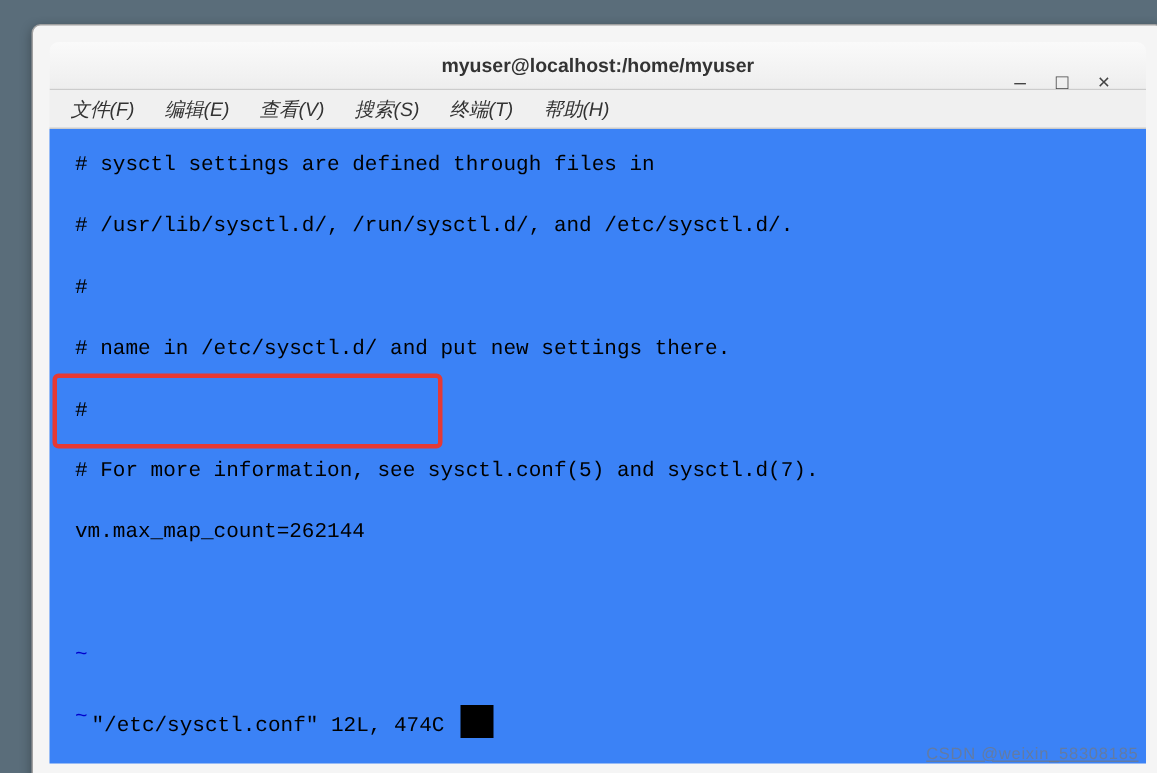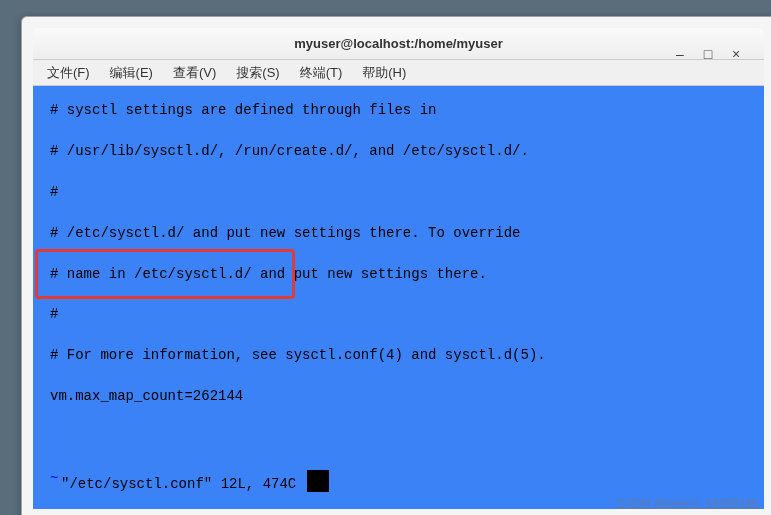--- a/index.html
+++ b/index.html
@@ -57,20 +57,21 @@
       border-radius: 3px;
       cursor: pointer;
     }
     .menubar {
       height: 26px;
       background: #f0f0f0;
       border-bottom: 1px solid #ccc;
       display: flex;
       align-items: center;
       padding: 0 4px;
+      font-style: italic;
     }
     .menu-item {
       font-size: 13px;
       padding: 3px 10px;
       color: #333;
       cursor: pointer;
     }
     .terminal {
       flex: 1;
       background: #3b82f6;
@@ -129,26 +130,25 @@
   <div class="menubar">
     <div class="menu-item">文件(F)</div>
     <div class="menu-item">编辑(E)</div>
     <div class="menu-item">查看(V)</div>
     <div class="menu-item">搜索(S)</div>
     <div class="menu-item">终端(T)</div>
     <div class="menu-item">帮助(H)</div>
   </div>
   <div class="terminal">
     <div class="term-line"># sysctl settings are defined through files in</div>
-    <div class="term-line"># /usr/lib/sysctl.d/, /run/create.d/, and /etc/sysctl.d/.</div>
+    <div class="term-line"># /usr/lib/sysctl.d/, /run/sysctl.d/, and /etc/sysctl.d/.</div>
     <div class="term-line">#</div>
-    <div class="term-line"># /etc/sysctl.d/ and put new settings there. To override</div>
     <div class="term-line"># name in /etc/sysctl.d/ and put new settings there.</div>
     <div class="term-line">#</div>
-    <div class="term-line"># For more information, see sysctl.conf(4) and sysctl.d(5).</div>
+    <div class="term-line"># For more information, see sysctl.conf(5) and sysctl.d(7).</div>
     <div class="term-line">vm.max_map_count=262144</div>
     <div class="term-line"> </div>
     <div class="term-line tilde">~</div>
     <div class="term-line tilde">~</div>
     <div class="term-line tilde">~</div>
     <div class="term-line tilde">~</div>
     <div class="term-line tilde">~</div>
     <div class="term-line tilde">~</div>
     <div class="term-line tilde">~</div>
     <div class="term-line tilde">~</div>

